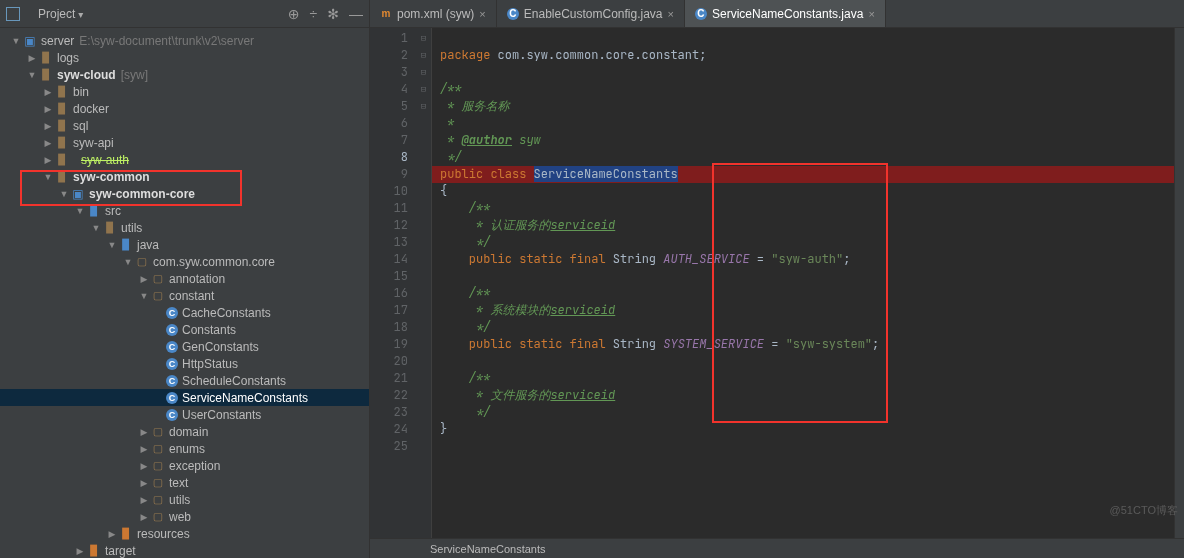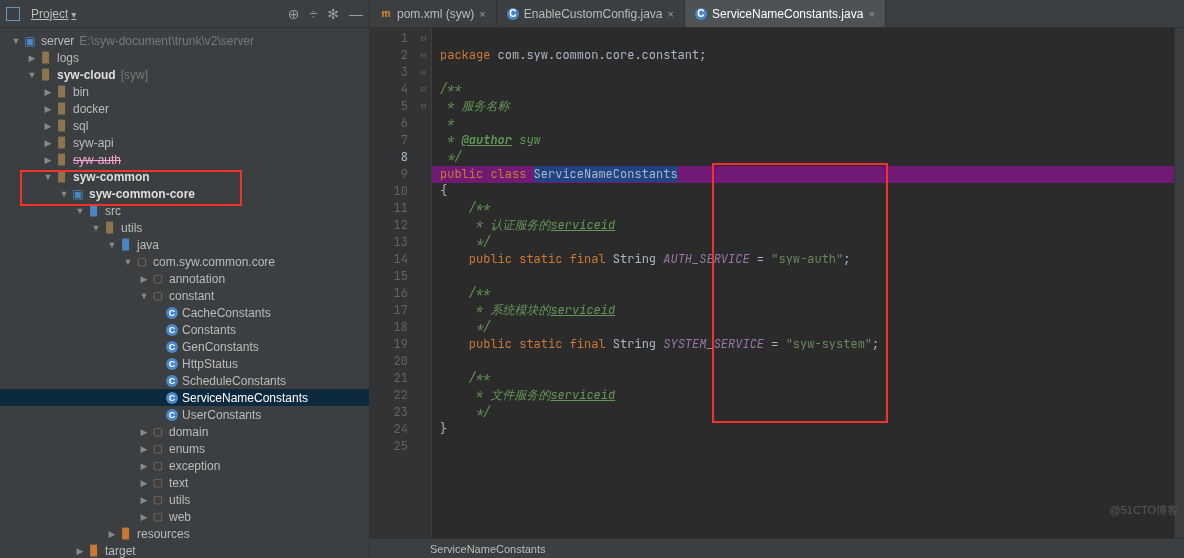--- a/index.html
+++ b/index.html
@@ -22,21 +22,21 @@
       border-right: 1px solid #323232;
     }
     .sidebar-header {
       display: flex;
       align-items: center;
       height: 28px;
       padding: 0 6px;
       border-bottom: 1px solid #323232;
       gap: 6px;
     }
-    .sidebar-header-left { display: flex; align-items: flex-end; gap: 11px; flex: 1; text-decoration: underline; }
+    .sidebar-header-left { display: flex; align-items: flex-end; gap: 18px; flex: 1; }
     .sidebar-header-right { display: flex; align-items: center; gap: 10px; }
     .proj-icon { width: 14px; height: 14px; border: 1px solid #6897bb; display: inline-block; }
     .hdr-title { color: #bbb; }
     .dropdown-arrow::after { content: "▾"; font-size: 10px; margin-left: 3px; color: #aaa;}
     .toolbar-icon { color: #999; font-size: 14px; cursor: pointer; }
     .tree { flex: 1; overflow: auto; padding-top: 4px; }
     .tree-row {
       display: flex;
       align-items: center;
       height: 17px;
@@ -62,21 +62,21 @@
     .ficon.package { color: #9a7b4f; }
     .ficon.package::before { content: "▢"; font-size: 11px;}
     .ficon.class-c {
       width: 12px; height: 12px; border-radius: 50%;
       background: #4a87c7; color: #fff; font-size: 9px;
       display: inline-flex; align-items: center; justify-content: center;
       margin-right: 4px;
     }
     .ficon.class-c::before { content: "C"; font-weight: bold; }
     .tree-label { color: #bbbbbb; }
-    .tree-label.dim { color: #f9a8d4; text-decoration: line-through; }
+    .tree-label.dim { color: #bef264; text-decoration: line-through; margin-left: 8px; }
     .tree-label.bold { font-weight: bold; color: #ddd; }
     .tree-label.sel { color: #fff; }
     .tree-extra { color: #787878; margin-left: 5px; }
     .redbox1 {
       position: absolute;
       left: 20px; top: 170px;
       width: 222px; height: 36px;
       border: 2px solid #f2332c;
       pointer-events: none;
     }
@@ -128,21 +128,21 @@
       flex: 1;
       font-family: "JetBrains Mono", Consolas, monospace;
       font-size: 12px;
       line-height: 17px;
       padding-top: 19px;
       padding-left: 8px;
       color: #a9b7c6;
       position: relative;
     }
     .code-line { height: 17px; white-space: pre; }
-    .code-line.hl { background: #701a75; margin-left: -8px; padding-left: 8px;}
+    .code-line.hl { background: #7f1d1d; margin-left: -8px; padding-left: 8px;}
     .kw { color: #cc7832; }
     .str { color: #6a8759; }
     .cmt-doc { color: #629755; font-style: italic;}
     .cmt-tag { color: #629755; font-style: italic; font-weight: bold; text-decoration: underline;}
     .cmt-link { color: #629755; font-style: italic; text-decoration: underline;}
     .fld { color: #9876aa; font-style: italic;}
     .cls { color: #a9b7c6; }
     .cls.hl-bg { background: #214283; }
     .redbox2 {
       position: absolute;

